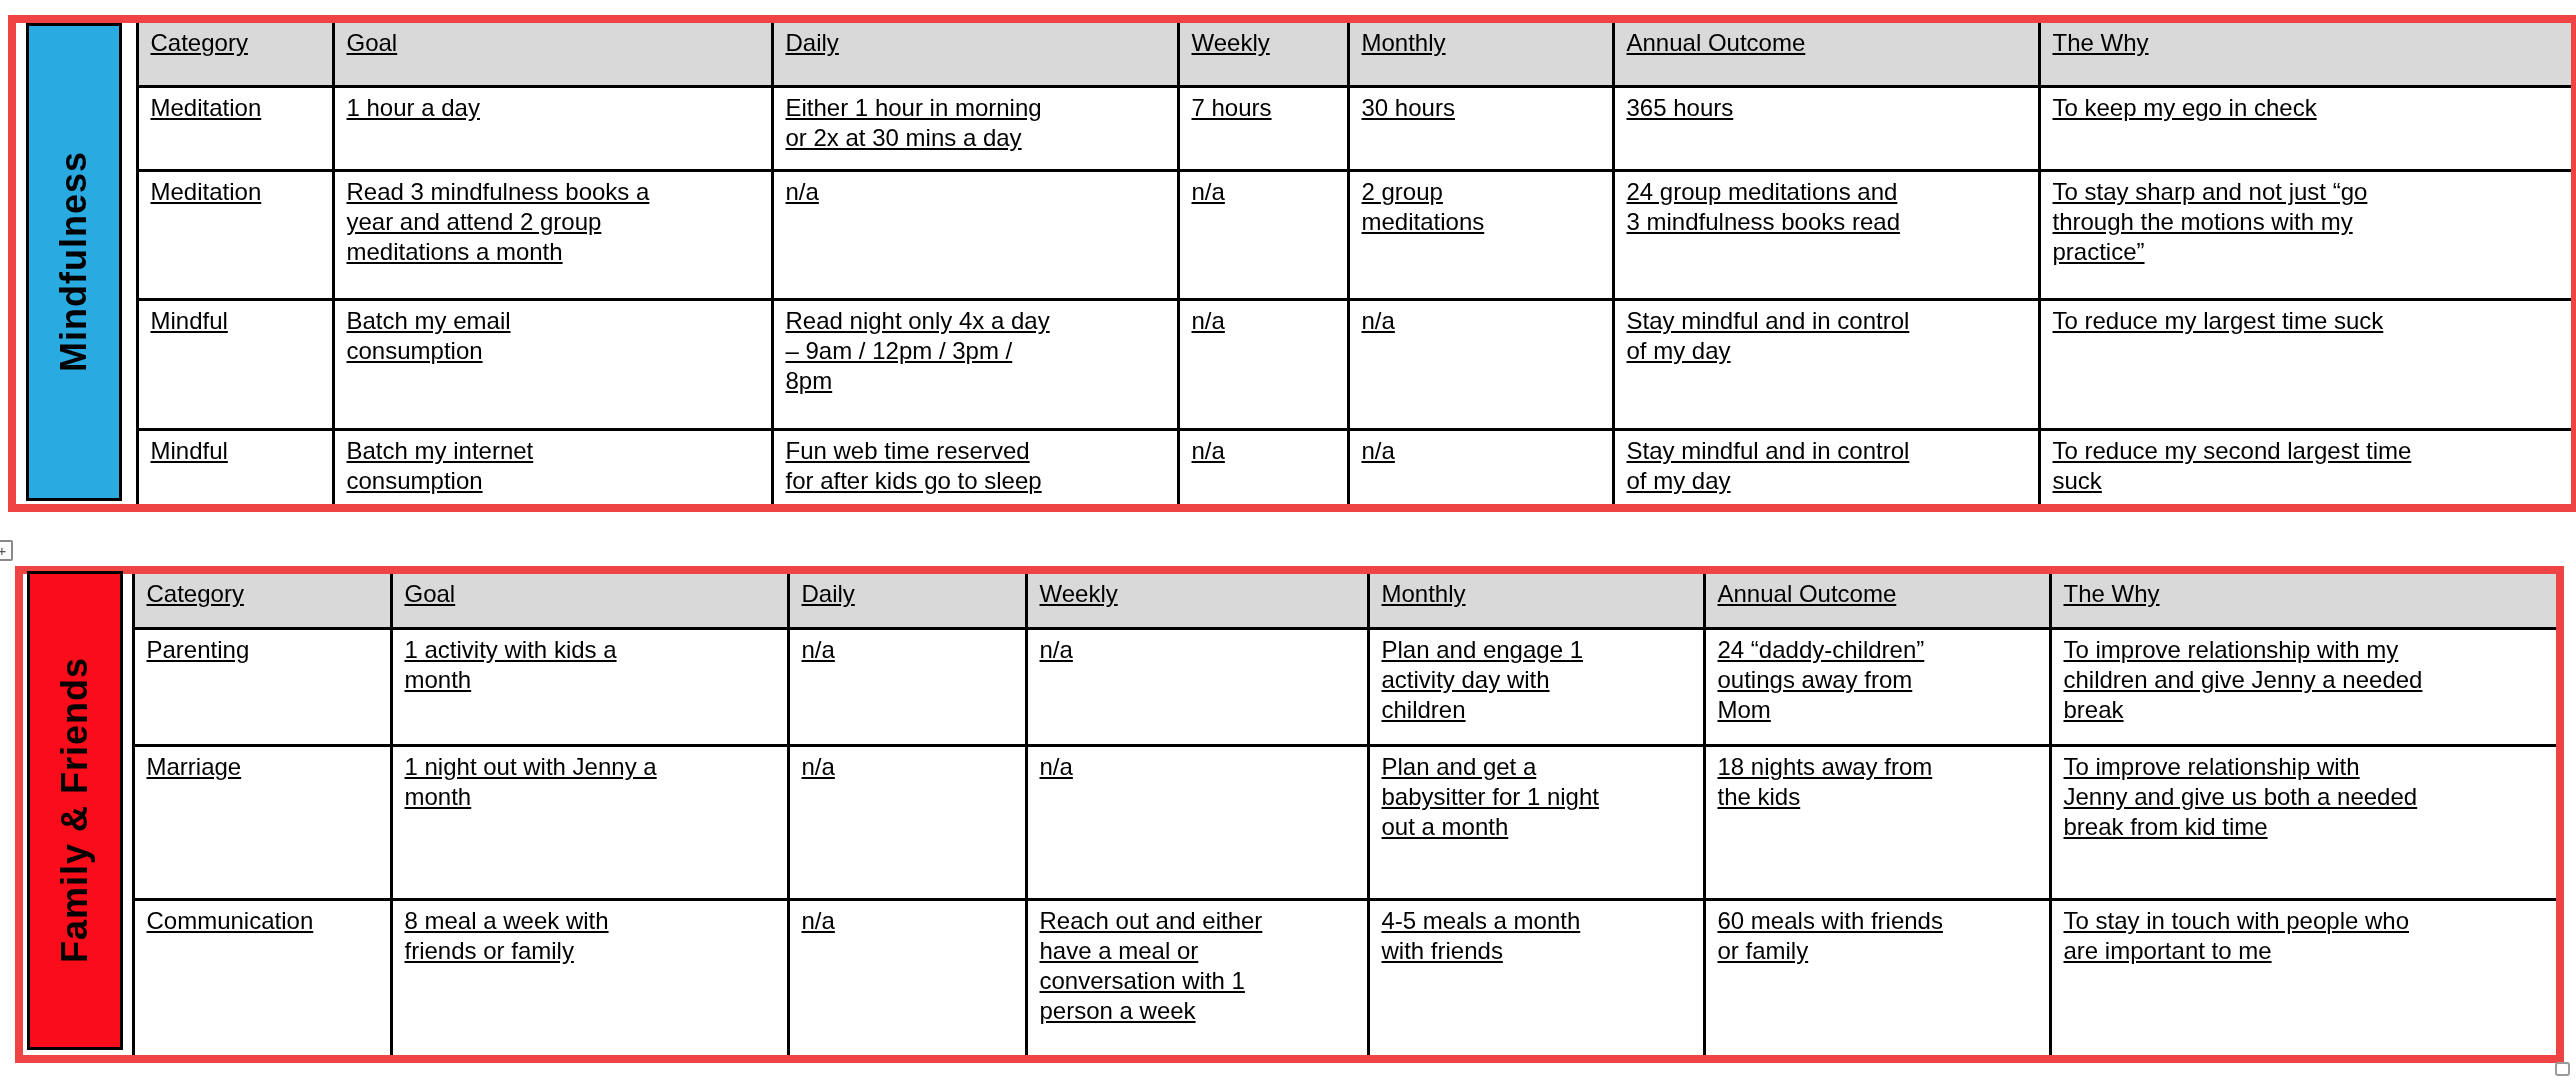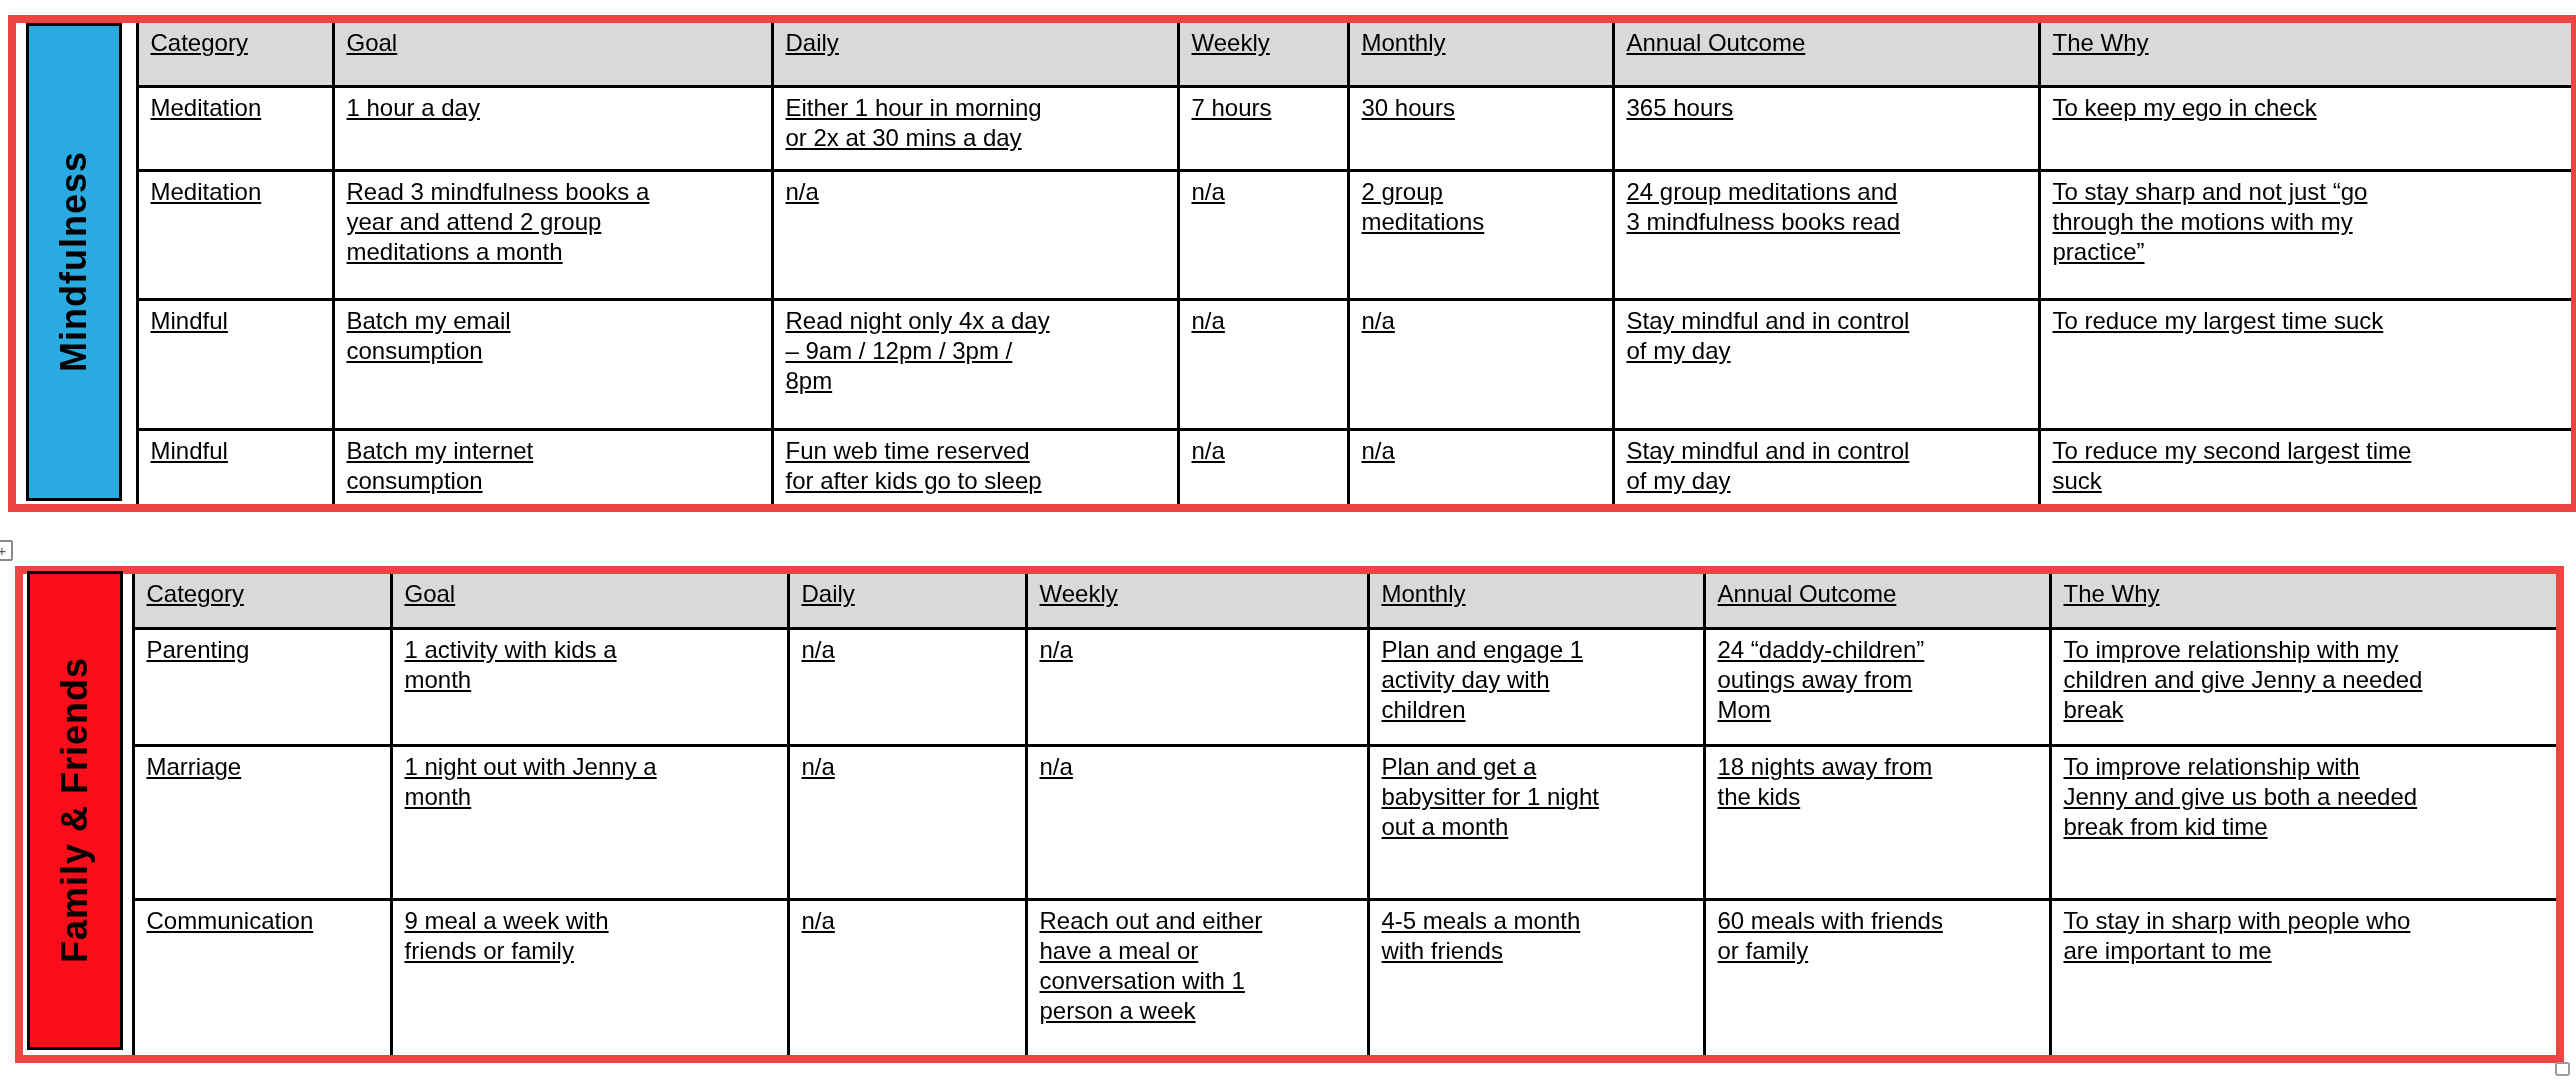--- a/index.html
+++ b/index.html
@@ -192,32 +192,32 @@
 babysitter for 1 night
 out a month</td>
       <td>18 nights away from
 the kids</td>
       <td>To improve relationship with
 Jenny and give us both a needed
 break from kid time</td>
     </tr>
     <tr>
       <td>Communication</td>
-      <td>9 meal a week with
+      <td>8 meal a week with
 friends or family</td>
       <td>n/a</td>
       <td>Reach out and either
 have a meal or
 conversation with 1
 person a week</td>
       <td>4-5 meals a month
 with friends</td>
       <td>60 meals with friends
 or family</td>
-      <td>To stay in sharp with people who
+      <td>To stay in touch with people who
 are important to me</td>
     </tr>
   </tbody>
     </table>
 </div>
 
 <div class="label-box" style="left: 27px; top: 571px; height: 479px; background-color: rgb(249, 13, 27);">
   <span class="vtext">Family &amp; Friends</span>
 </div>
 

